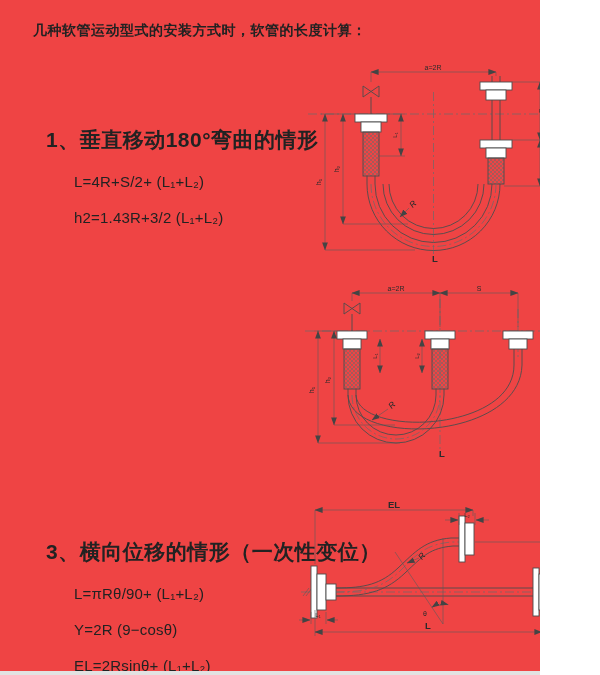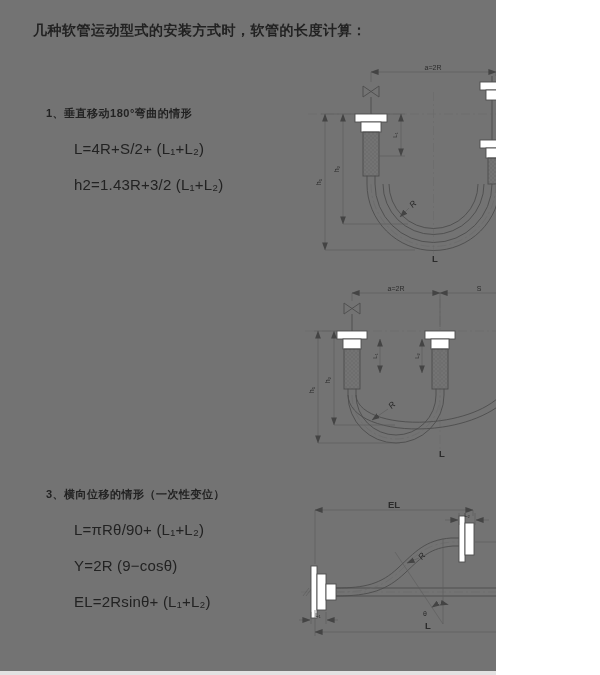--- a/index.html
+++ b/index.html
@@ -1,20 +1,20 @@
 <!DOCTYPE html>
 <html><head>
 <meta charset="utf-8">
 <style>
   html,body{margin:0;padding:0;background:#fff;}
-  .page{position:relative;width:496px;height:675px;background:#737373;overflow:hidden;
-        font-family:"Liberation Sans","DejaVu Sans",sans-serif;color:#222;}
+  .page{position:relative;width:496px;height:675px;background:#ef4444;overflow:hidden;
+        font-family:"Liberation Sans","DejaVu Sans",sans-serif;color:#222;padding-left:44px;}
   .title{position:absolute;left:33px;top:22px;font-size:14px;font-weight:bold;letter-spacing:.5px;white-space:nowrap;}
   .section{position:absolute;white-space:nowrap;}
-  .sec-heading{font-size:11px;font-weight:600;letter-spacing:.5px;}
+  .sec-heading{font-size:21px;font-weight:600;letter-spacing:.5px;margin-top:20px;}
   .formula{font-size:15px;margin-top:19px;padding-left:28px;letter-spacing:.2px;}
   .diagram{position:absolute;}
   svg text{fill:#2b2b2b;font-family:"Liberation Sans","DejaVu Sans",sans-serif;}
   .draw{stroke:#4d4d4d;stroke-width:.9;fill:none;}
   .thin{stroke:#5a5a5a;stroke-width:.6;fill:none;}
   .cl{stroke:#6a6a6a;stroke-width:.7;fill:none;stroke-dasharray:9 3 2 3;}
   .braid{fill:url(#hatch);stroke:#4d4d4d;stroke-width:.9;}
   .fl{fill:#ffffff;stroke:#4d4d4d;stroke-width:.9;}
   .dimtxt{font-size:7px;}
   .dimtxt-s{font-size:6px;}
@@ -29,21 +29,21 @@
 
   <div class="title">几种软管运动型式的安装方式时，软管的长度计算：</div>
 
   <div class="section" style="left:46px;top:106px;">
     <div class="sec-heading">1、垂直移动180°弯曲的情形</div>
     <div class="formula">L=4R+S/2+ (L₁+L₂)</div>
     <div class="formula">h2=1.43R+3/2 (L₁+L₂)</div>
   </div>
 
 
-  <div class="section" style="left:46px;top:487px;">
+  <div class="section" style="left:46px;top:518px;">
     <div class="sec-heading">3、横向位移的情形（一次性变位）</div>
     <div class="formula">L=πRθ/90+ (L₁+L₂)</div>
     <div class="formula">Y=2R (9−cosθ)</div>
     <div class="formula">EL=2Rsinθ+ (L₁+L₂)</div>
   </div>
 
   <svg class="diagram" style="left:303px;top:64px;" width="295" height="200" viewBox="0 0 295 200">
     <defs>
       <pattern id="hatch" width="4" height="4" patternUnits="userSpaceOnUse">
         <path d="M0,4 L4,0 M0,0 L4,4" stroke="#6a6a6a" stroke-width="0.55"></path>

